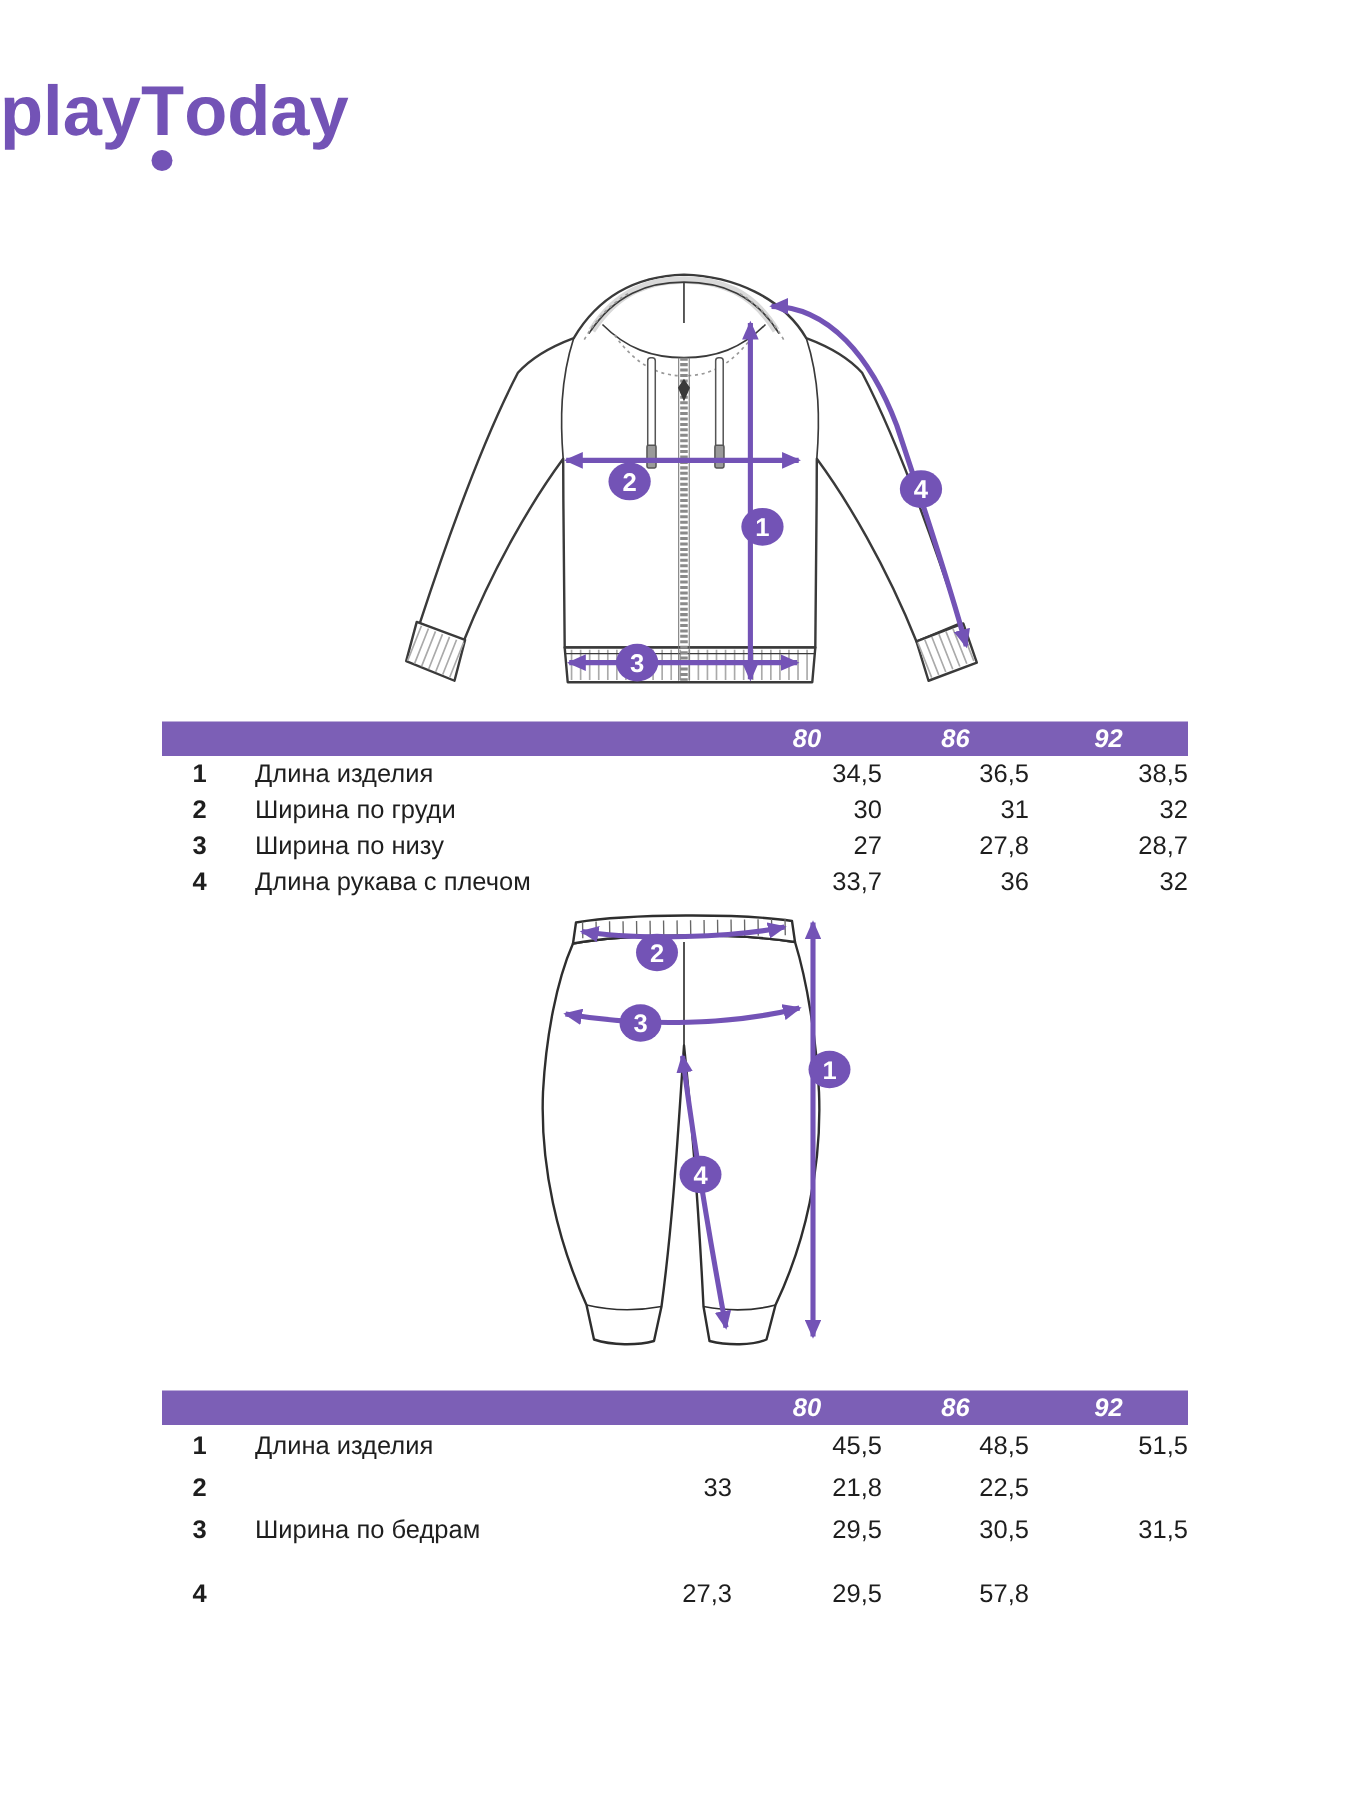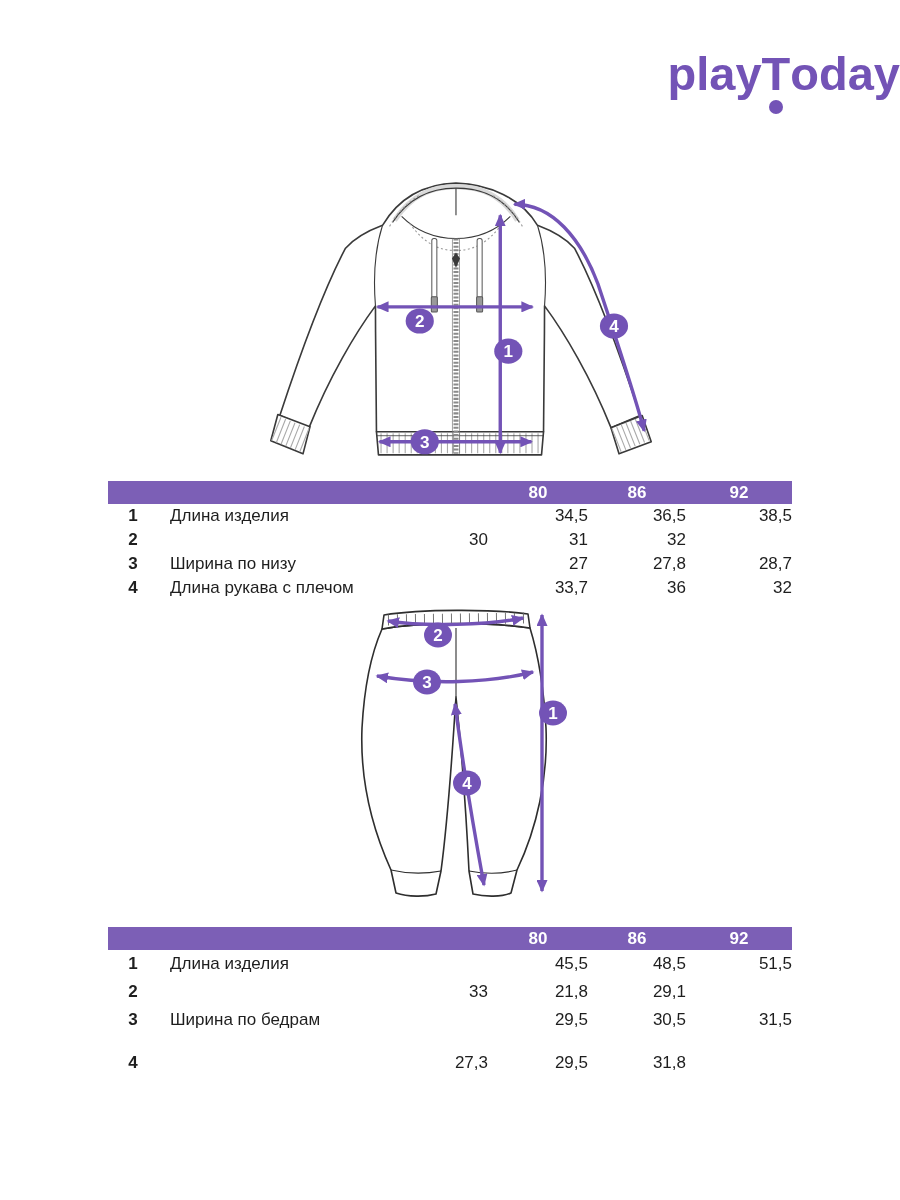--- a/index.html
+++ b/index.html
@@ -4,21 +4,21 @@
 <style>
   html,body { margin:0; padding:0; background:#ffffff; }
   .page {
     position:relative; width:900px; height:1200px; background:#ffffff;
     font-family:"Liberation Sans", sans-serif; overflow:hidden; color:#1e1e1e;
   }
 
   
   .logo {
     position:absolute; top:50px; left:0; width:100%;
-    text-align:right; font-size:47px; font-weight:bold;
+    text-align:left; font-size:47px; font-weight:bold;
     color:#7353B6; letter-spacing:0px; line-height:1;
   }
   .logo .t-wrap { position:relative; display:inline-block; }
   .logo .t-dot {
     position:absolute; left:50%; transform:translateX(-50%);
     bottom:-17px; width:14px; height:14px; border-radius:50%;
     background:#7353B6;
   }
 
   
@@ -28,21 +28,21 @@
   
   .size-table { position:absolute; left:108px; width:684px; font-size:17px; }
   .size-table.t1 { top:481px; }
   .size-table.t2 { top:927px; }
   .thead, .trow {
     display:grid;
     grid-template-columns:50px 330px 100px 98px 106px;
     align-items:center;
   }
   .thead { background:#7C5FB6; height:23px; }
-  .thead .hval { color:#ffffff; font-weight:bold; text-align:center; }
+  .thead .hval { color:#ffffff; font-weight:bold; text-align:center;font-style:italic; }
   .t1 .trow { height:24px; }
   .t2 .trow { height:28px; }
   .t2 .trow.tall { height:58px; }
   .cell.num { text-align:center; font-weight:bold; }
   .cell.label { padding-left:12px; max-width:230px; line-height:1.2; }
   .cell.val { text-align:right; }
 </style>
 </head>
 <body>
 
@@ -134,20 +134,21 @@
     </div>
     <div class="trow">
       <div class="cell num">1</div>
       <div class="cell label">Длина изделия</div>
       <div class="cell val">34,5</div>
       <div class="cell val">36,5</div>
       <div class="cell val">38,5</div>
     </div>
     <div class="trow">
       <div class="cell num">2</div>
+      <div class="cell label">Ширина по груди</div>
       <div class="cell val">30</div>
       <div class="cell val">31</div>
       <div class="cell val">32</div>
     </div>
     <div class="trow">
       <div class="cell num">3</div>
       <div class="cell label">Ширина по низу</div>
       <div class="cell val">27</div>
       <div class="cell val">27,8</div>
       <div class="cell val">28,7</div>
@@ -218,30 +219,30 @@
       <div class="cell num">1</div>
       <div class="cell label">Длина изделия</div>
       <div class="cell val">45,5</div>
       <div class="cell val">48,5</div>
       <div class="cell val">51,5</div>
     </div>
     <div class="trow">
       <div class="cell num">2</div>
       <div class="cell val">33</div>
       <div class="cell val">21,8</div>
-      <div class="cell val">29,1</div>
+      <div class="cell val">22,5</div>
     </div>
     <div class="trow">
       <div class="cell num">3</div>
       <div class="cell label">Ширина по бедрам</div>
       <div class="cell val">29,5</div>
       <div class="cell val">30,5</div>
       <div class="cell val">31,5</div>
     </div>
     <div class="trow tall">
       <div class="cell num">4</div>
       <div class="cell val">27,3</div>
       <div class="cell val">29,5</div>
-      <div class="cell val">31,8</div>
+      <div class="cell val">57,8</div>
     </div>
   </div>
 
 </div>
 
 </body></html>

